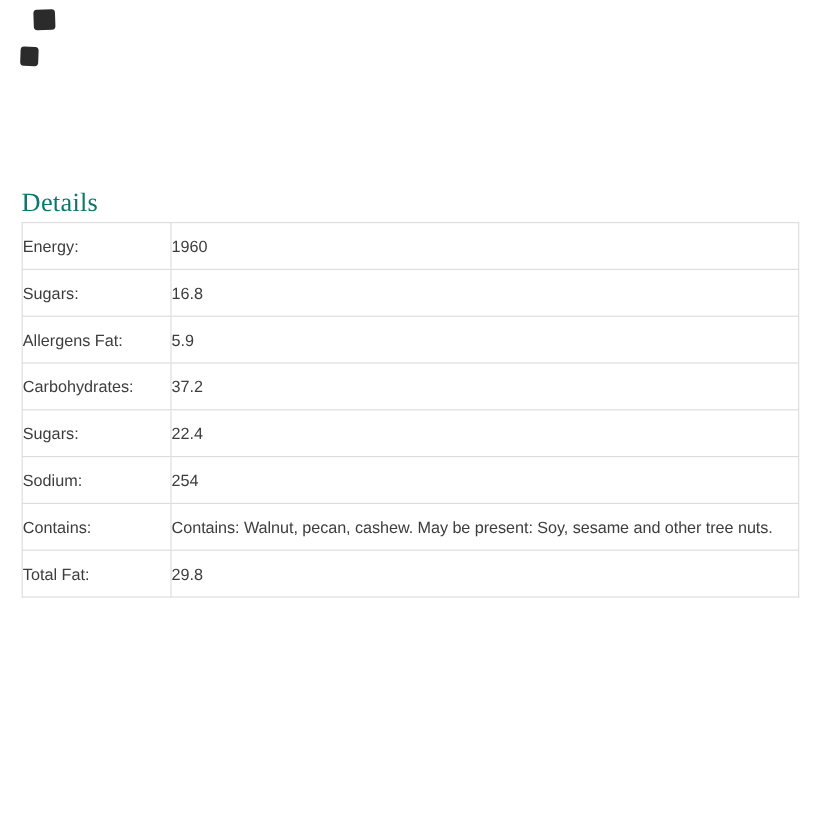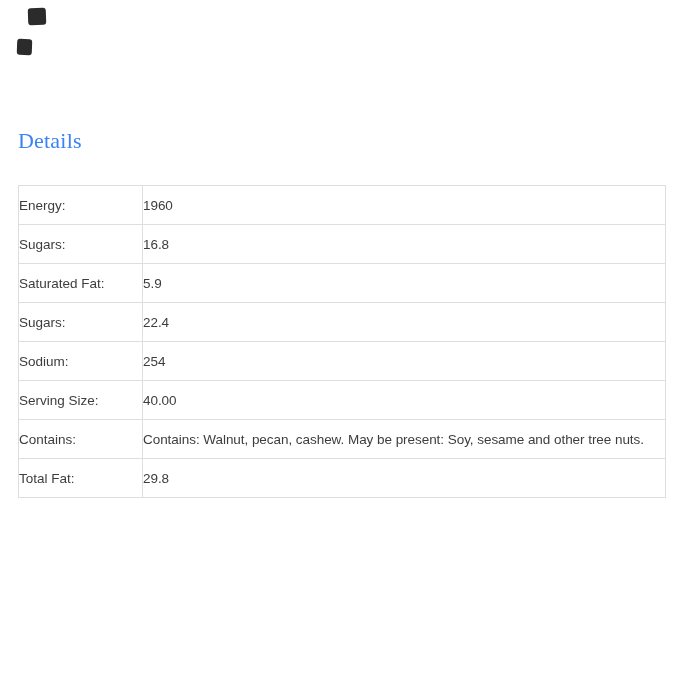--- a/index.html
+++ b/index.html
@@ -29,27 +29,27 @@
     transform: rotate(-2deg);
   }
   .mark-2 {
     left: 17px; top: 39px;
     width: 15px; height: 16px;
     transform: rotate(2deg);
   }
   .details-heading {
     position: absolute;
     left: 18px;
-    top: 128px;
+    top: 156px;
     margin: 0;
     font-family: "Liberation Serif", serif;
     font-weight: 400;
     font-size: 22px;
     line-height: 26px;
-    color: #3b82f6;
+    color: #0f766e;
     letter-spacing: 0.2px;
   }
   table.details-table {
     position: absolute;
     left: 18px;
     top: 185px;
     width: 648px;
     border-collapse: collapse;
     table-layout: fixed;
     font-size: 13.5px;
@@ -87,34 +87,34 @@
     <tbody id="details-tbody">
         <tr>
       <td class="label-cell">Energy:</td>
       <td class="value-cell">1960</td>
     </tr>
         <tr>
       <td class="label-cell">Sugars:</td>
       <td class="value-cell">16.8</td>
     </tr>
         <tr>
-      <td class="label-cell">Saturated Fat:</td>
+      <td class="label-cell">Allergens Fat:</td>
       <td class="value-cell">5.9</td>
+    </tr>
+        <tr>
+      <td class="label-cell">Carbohydrates:</td>
+      <td class="value-cell">37.2</td>
     </tr>
         <tr>
       <td class="label-cell">Sugars:</td>
       <td class="value-cell">22.4</td>
     </tr>
         <tr>
       <td class="label-cell">Sodium:</td>
       <td class="value-cell">254</td>
-    </tr>
-        <tr>
-      <td class="label-cell">Serving Size:</td>
-      <td class="value-cell">40.00</td>
     </tr>
         <tr>
       <td class="label-cell">Contains:</td>
       <td class="value-cell">Contains: Walnut, pecan, cashew. May be present: Soy, sesame and other tree nuts.</td>
     </tr>
         <tr>
       <td class="label-cell">Total Fat:</td>
       <td class="value-cell">29.8</td>
     </tr>
       </tbody>

